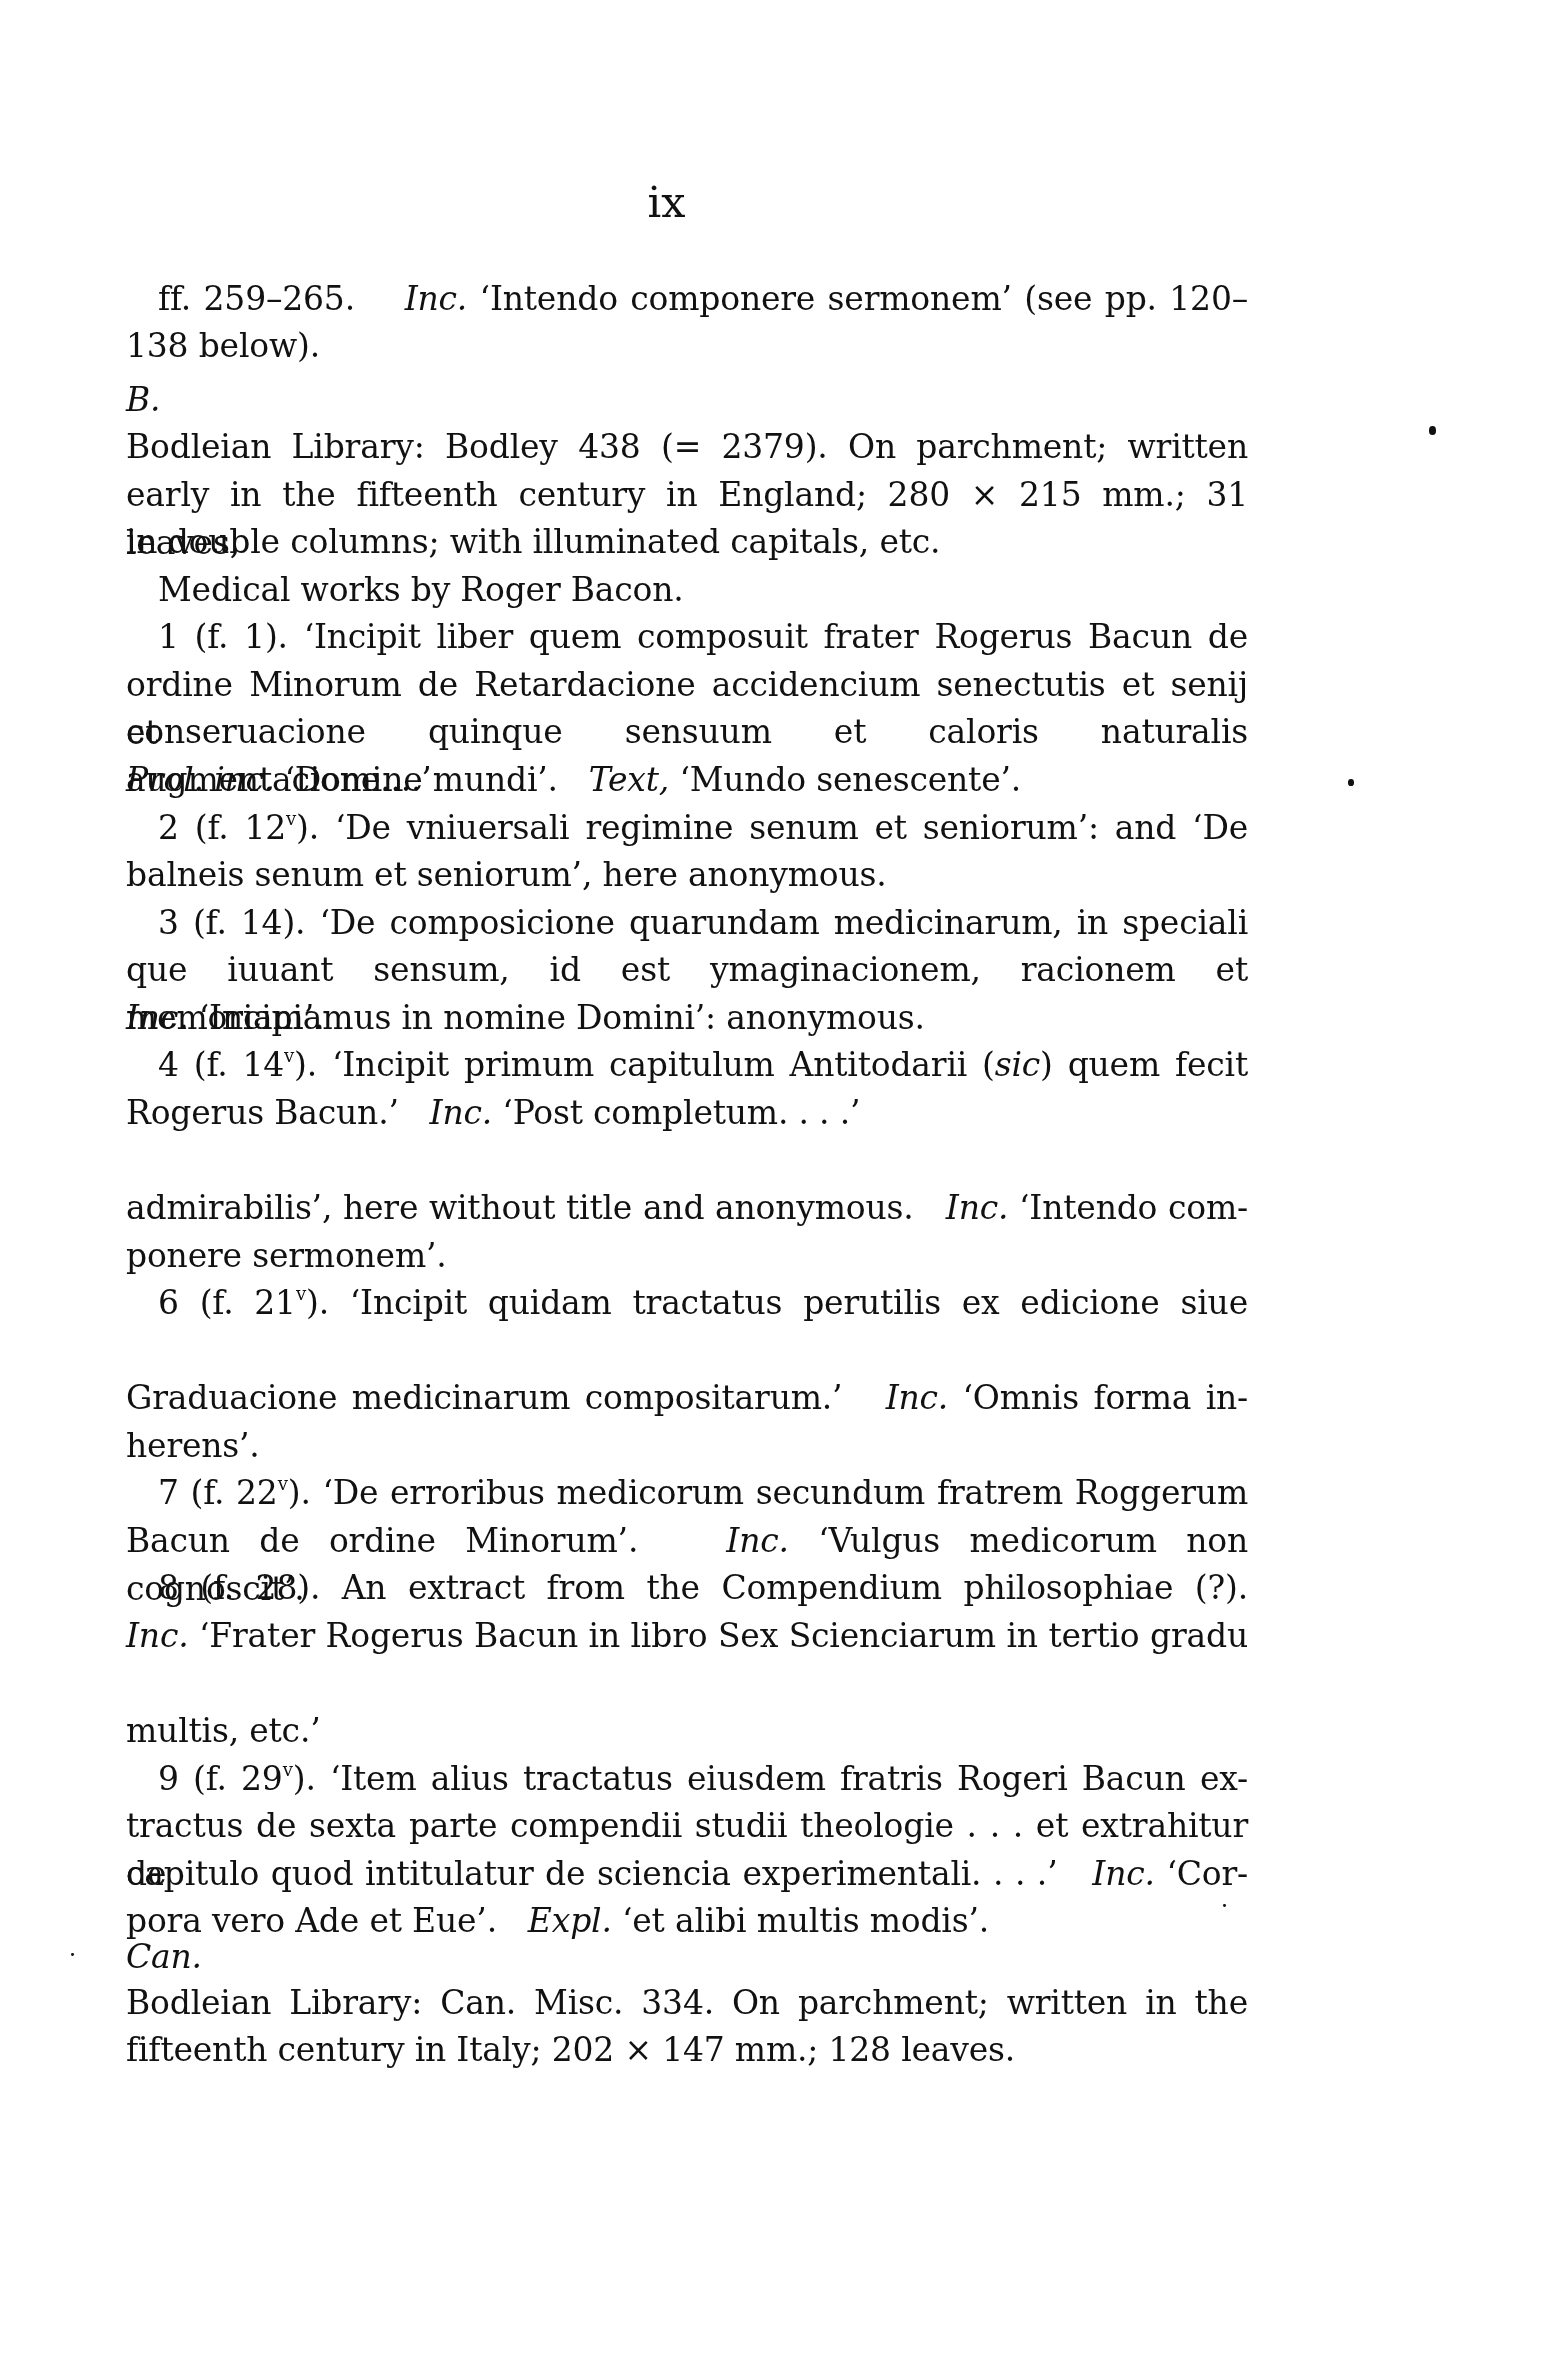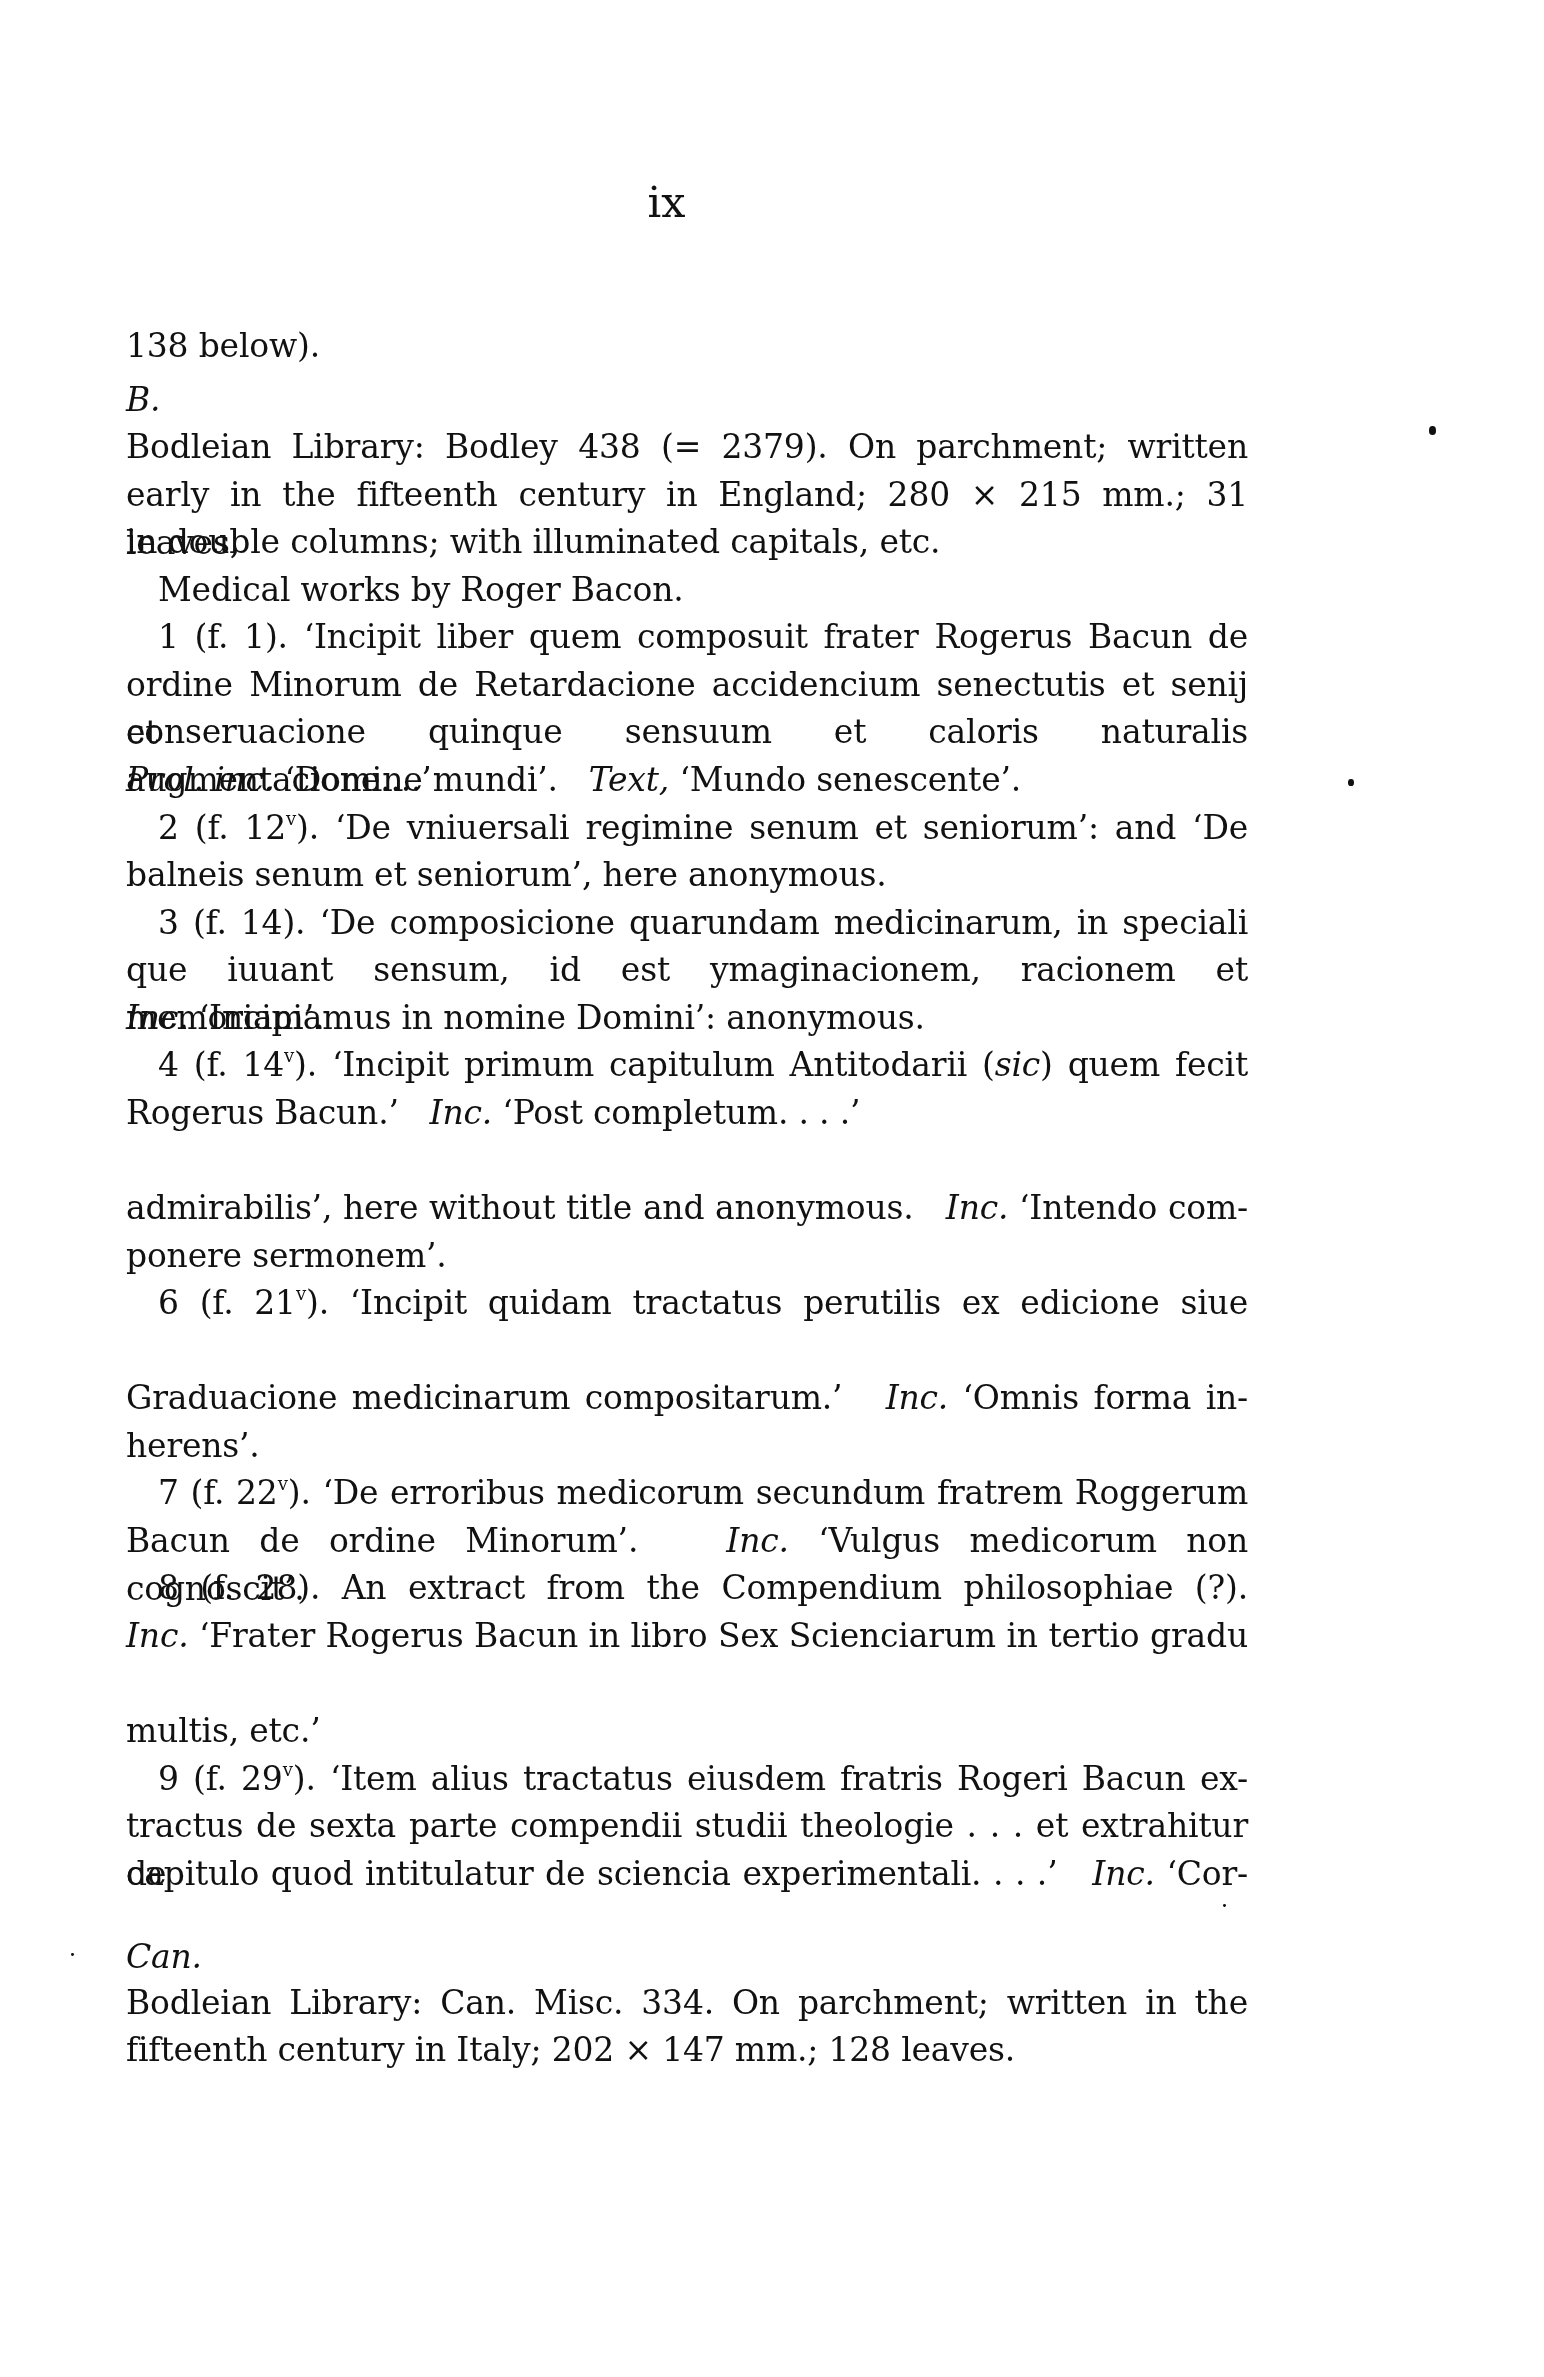--- a/index.html
+++ b/index.html
@@ -22,20 +22,25 @@
   sup { font-size: 0.55em; line-height: 0; vertical-align: 0.75em; }
   .speck { position: absolute; background: #111; border-radius: 50%; }
 </style>
 </head>
 <body>
 
 <div class="page">
 
   <div class="pgnum">ix</div>
 
+  <div class="line j ind" style="top:275px">
+    <span>ff. 259–265.</span>&nbsp;&nbsp;&nbsp;
+    <i>Inc.</i>
+    <span>‘Intendo componere sermonem’ (see pp. 120–</span>
+  </div>
   <div class="line" style="top:322px">138 below).</div>
 
   <div class="line it" style="top:376px">B.</div>
   <div class="line j" style="top:423px">Bodleian Library: Bodley 438 (= 2379). On parchment; written</div>
   <div class="line j" style="top:471px">early in the fifteenth century in England; 280 × 215 mm.; 31 leaves,</div>
   <div class="line" style="top:518px">in double columns; with illuminated capitals, etc.</div>
   <div class="line ind" style="top:566px">Medical works by Roger Bacon.</div>
 
   <div class="line j ind" style="top:613px">1 (f. 1). ‘Incipit liber quem composuit frater Rogerus Bacun de</div>
   <div class="line j" style="top:708px">conseruacione quinque sensuum et caloris naturalis augmentacione....’</div>
@@ -103,20 +108,25 @@
 
   <div class="line j ind" style="top:1755px">
     <span>9 (f. 29</span><sup>v</sup><span>). ‘Item alius tractatus eiusdem fratris Rogeri Bacun ex-</span>
   </div>
   <div class="line j" style="top:1802px">tractus de sexta parte compendii studii theologie . . . et extrahitur de</div>
   <div class="line j" style="top:1850px">
     <span>capitulo quod intitulatur de sciencia experimentali. . . .’</span>&nbsp;&nbsp;
     <i>Inc.</i>
     <span>‘Cor-</span>
   </div>
+  <div class="line" style="top:1897px">
+    <span>pora vero Ade et Eue’.</span>&nbsp;&nbsp;
+    <i>Expl.</i>
+    <span>‘et alibi multis modis’.</span>
+  </div>
 
   <div class="line it" style="top:1933px">Can.</div>
   <div class="line j" style="top:1979px">Bodleian Library: Can. Misc. 334. On parchment; written in the</div>
   <div class="line" style="top:2026px">fifteenth century in Italy; 202 × 147 mm.; 128 leaves.</div>
 
   <div class="speck" style="left:1429px;top:426px;width:6.7px;height:8.6px"></div>
   <div class="speck" style="left:1348px;top:779px;width:5.7px;height:6.7px"></div>
   <div class="speck" style="left:1223px;top:1904px;width:2.9px;height:2.9px"></div>
   <div class="speck" style="left:71px;top:1953px;width:2.9px;height:2.9px"></div>
 

